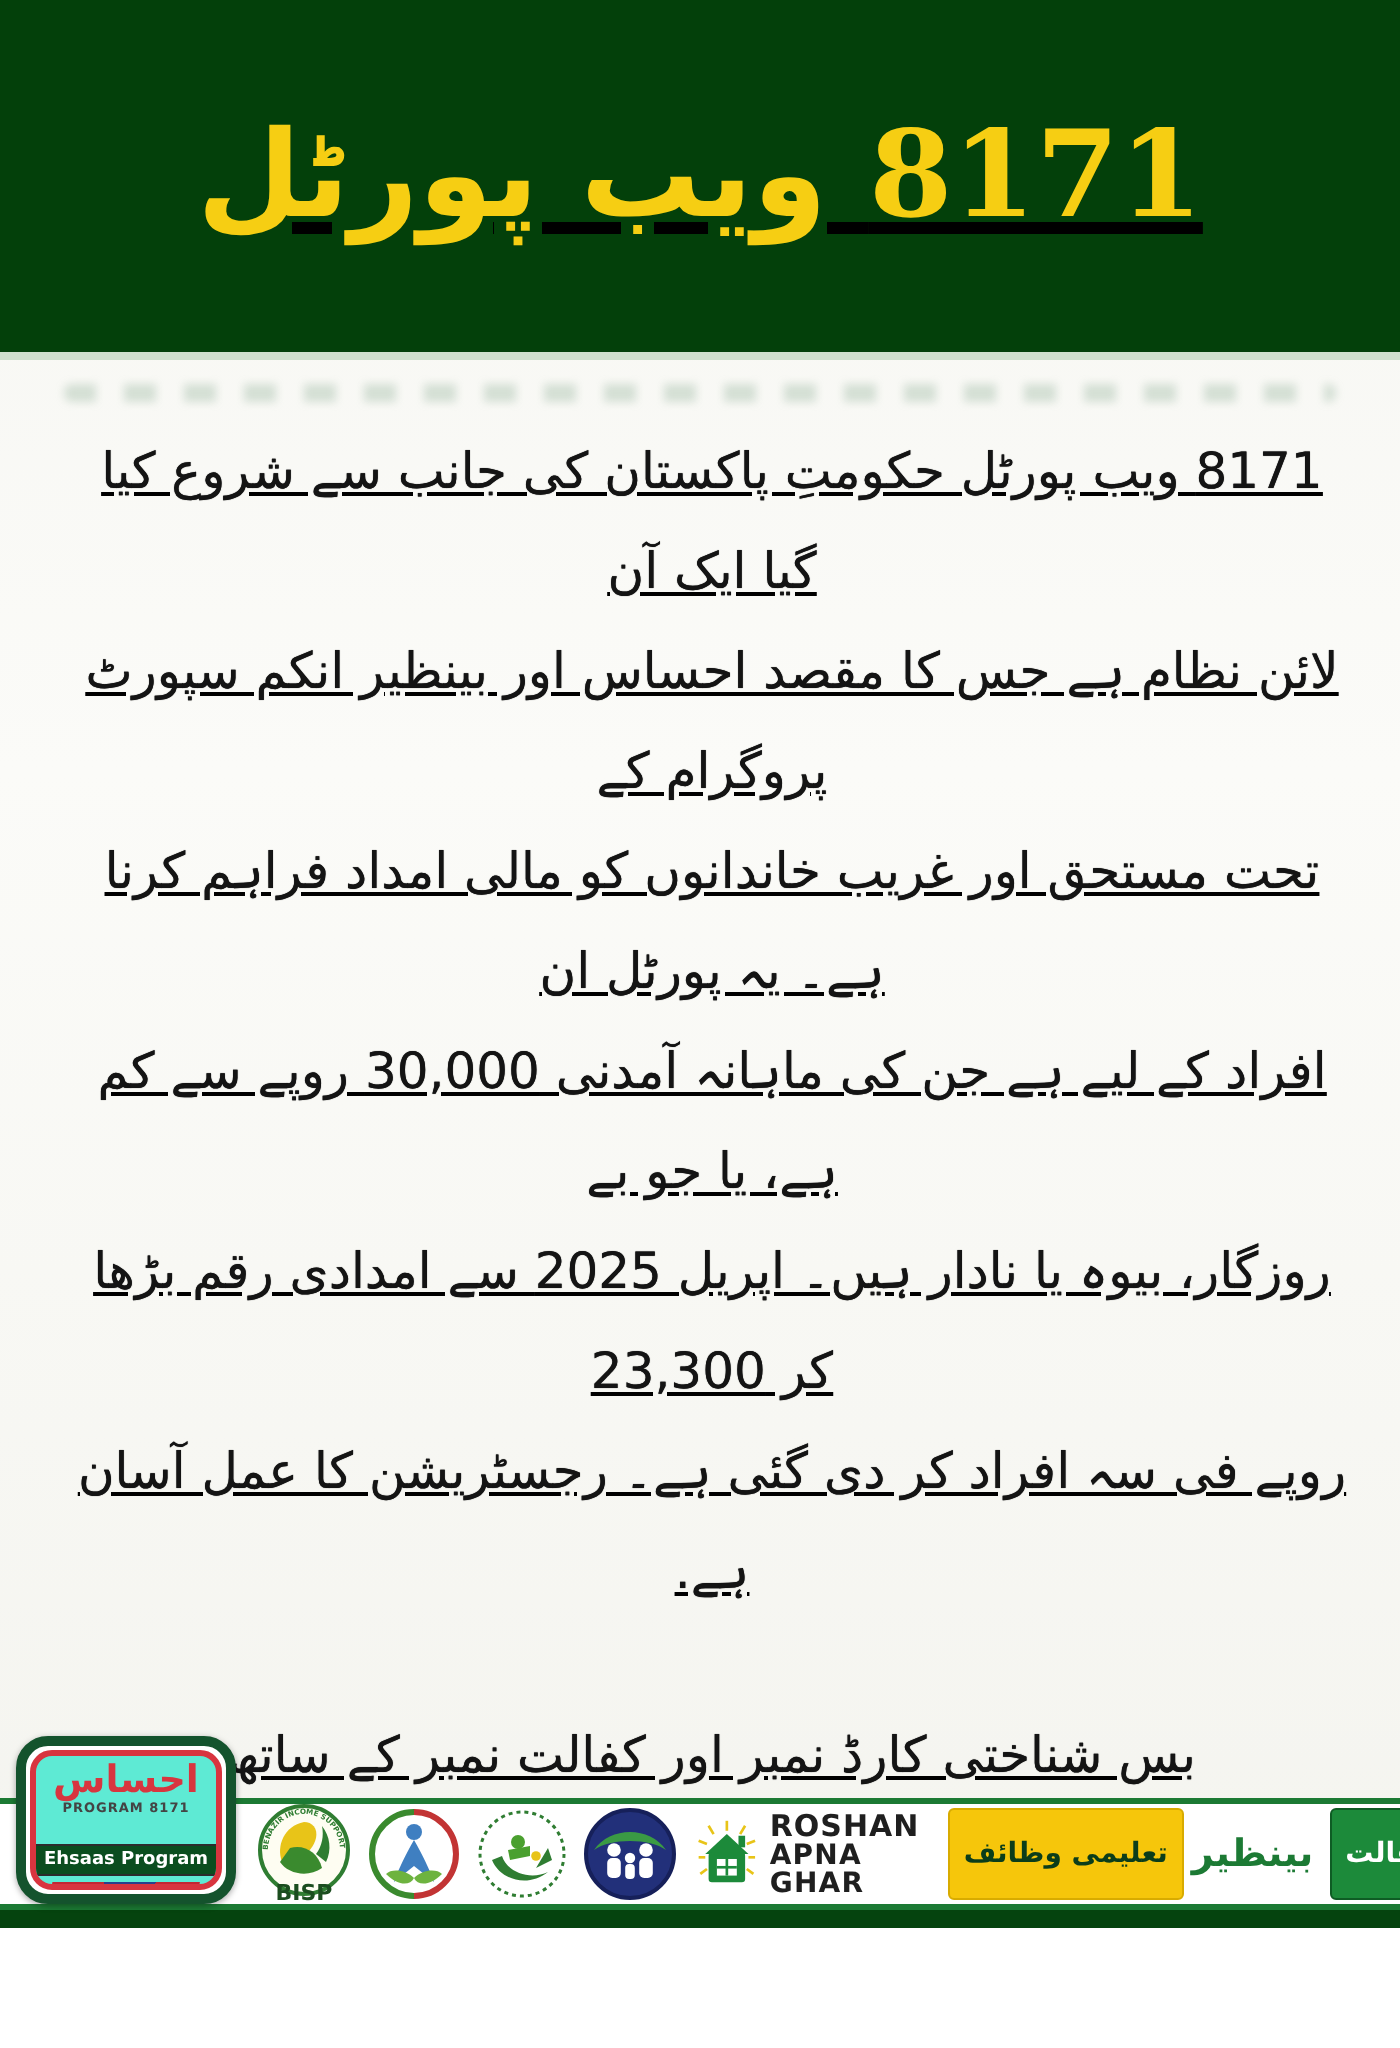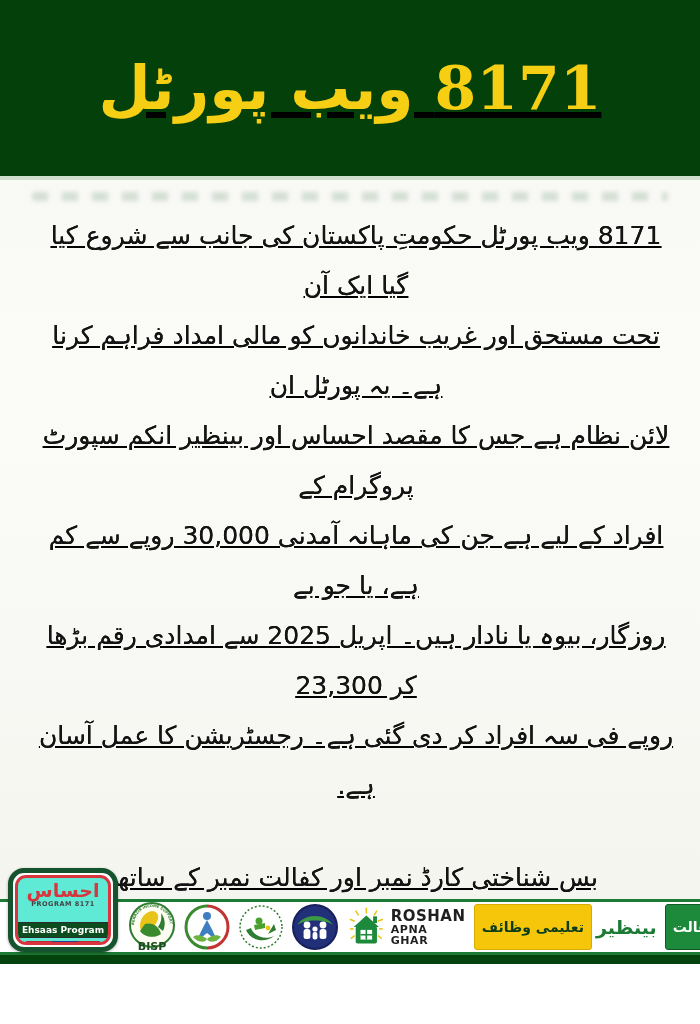--- a/index.html
+++ b/index.html
@@ -61,21 +61,21 @@
     margin-top:3px;width:74px;height:8px;border-radius:4px;
     background:linear-gradient(90deg,#c22733 0 35%,#2b3e8c 35% 70%,#c22733 70%);
     transform:skewX(-12deg);
   }
   
   .logo{flex:0 0 auto;display:flex;align-items:center;}
   .logo svg{display:block;}
   .roshan{display:flex;align-items:center;gap:4px;}
   .roshan-text{display:flex;flex-direction:column;line-height:1;}
   .roshan-l1{font-size:15px;font-weight:bold;color:#1f1f1f;letter-spacing:.5px;}
-  .roshan-l2{font-size:11px;font-weight:bold;color:#1f1f1f;letter-spacing:.6px;}
+  .roshan-l2{font-size:14px;font-weight:bold;color:#1f1f1f;letter-spacing:.6px;}
   .programs{display:flex;align-items:center;gap:8px;margin-left:auto;direction:rtl;}
   .program{display:flex;align-items:center;gap:4px;direction:rtl;}
   .benazir-word{color:#1c7a34;font-size:19px;font-weight:bold;direction:rtl;white-space:nowrap;}
   .badge{font-weight:bold;border-radius:3px;padding:14px 7px;white-space:nowrap;direction:rtl;}
   .badge.green{background:#1c8a3a;color:#ffffff;font-size:14px;border:1px solid #0e5c24;}
   .badge.yellow{background:#f6c60b;color:#0b3d1a;font-size:14px;border:1px solid #d8ab00;}
 </style>
 </head>
 <body>
 
@@ -84,22 +84,22 @@
   <div class="banner">
     <h1>8171 ویب پورٹل</h1>
   </div>
   <div class="banner-edge"></div>
 
   <div class="content">
     <div class="blur-row"></div>
 
     <div class="para para1">
       <div class="line">8171 ویب پورٹل حکومتِ پاکستان کی جانب سے شروع کیا گیا ایک آن</div>
+      <div class="line">لائن نظام ہے جس کا مقصد احساس اور بینظیر انکم سپورٹ پروگرام کے</div>
       <div class="line">تحت مستحق اور غریب خاندانوں کو مالی امداد فراہم کرنا ہے۔ یہ پورٹل ان</div>
-      <div class="line">لائن نظام ہے جس کا مقصد احساس اور بینظیر انکم سپورٹ پروگرام کے</div>
       <div class="line">افراد کے لیے ہے جن کی ماہانہ آمدنی 30,000 روپے سے کم ہے، یا جو بے</div>
       <div class="line">روزگار، بیوہ یا نادار ہیں۔ اپریل 2025 سے امدادی رقم بڑھا کر 23,300</div>
       <div class="line">روپے فی سہ افراد کر دی گئی ہے۔ رجسٹریشن کا عمل آسان ہے.</div>
     </div>
 
     <div class="para para2">
       <div class="line">بس شناختی کارڈ نمبر اور کفالت نمبر کے ساتھ bisp.gov.pk.8171</div>
       <div class="line">پر جائیں یا اپنا CNIC نمبر 8171 پر SMS کریں۔ اہل افراد کو SMS</div>
 
     </div>

